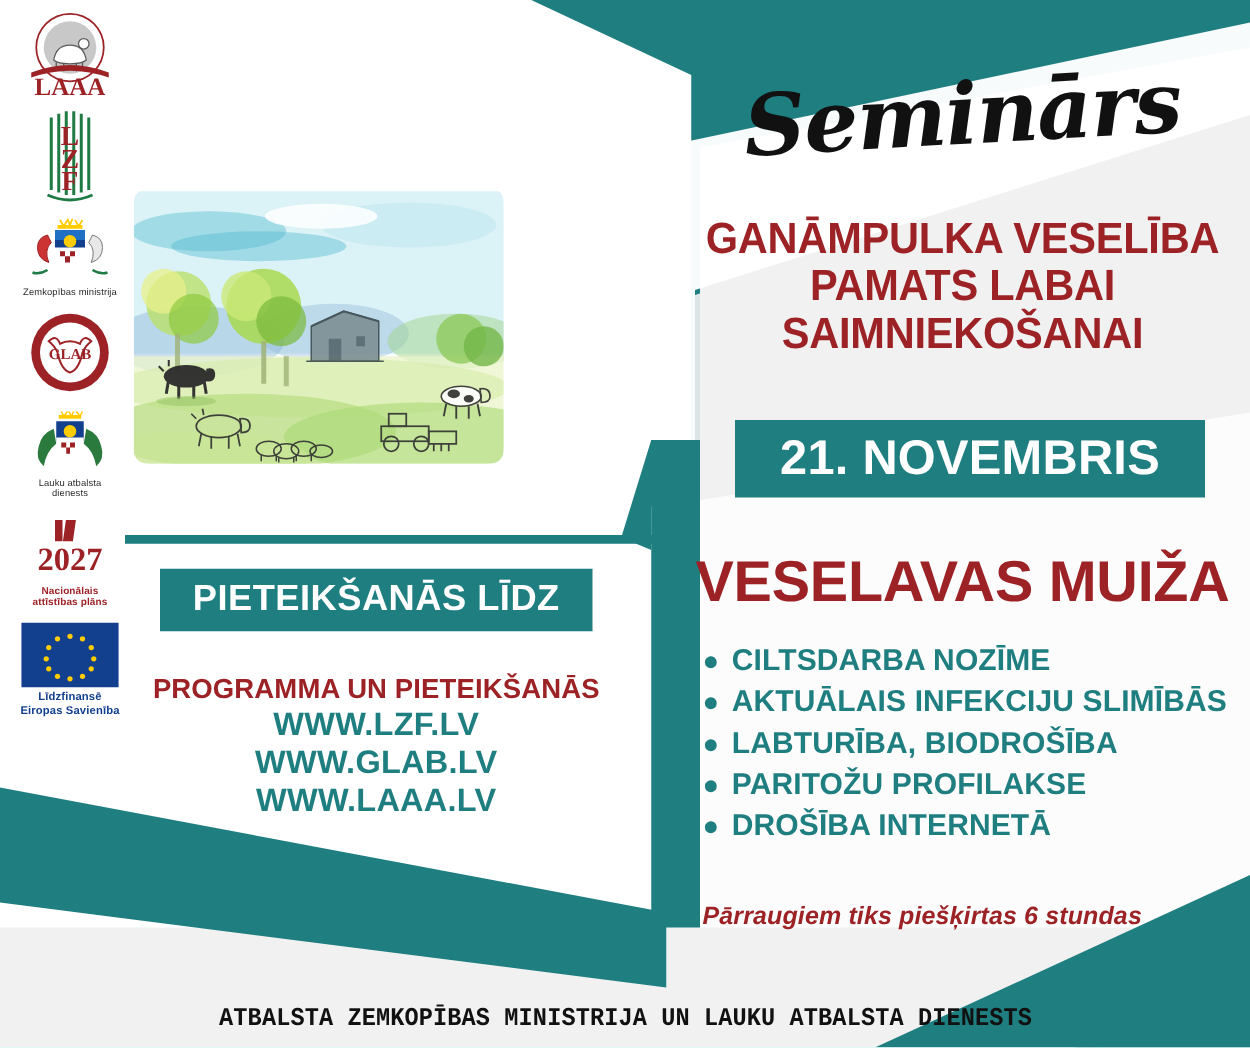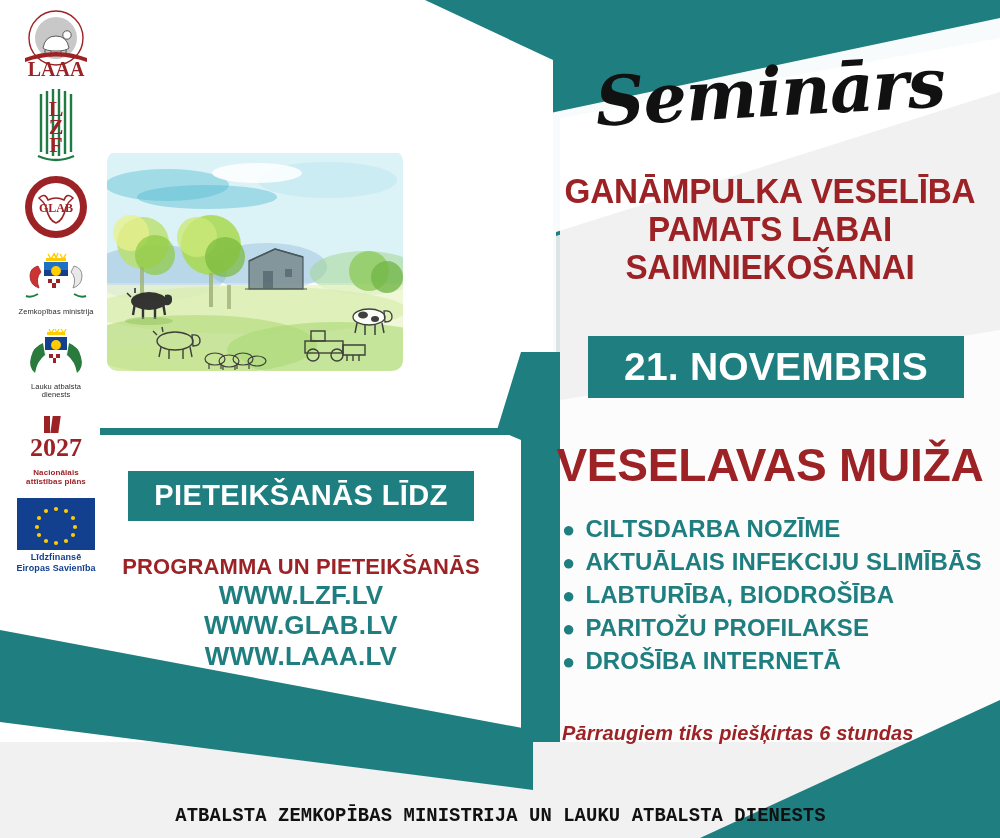--- a/index.html
+++ b/index.html
@@ -28,21 +28,21 @@
   .logo-caption.blue{color:#123f8e;font-weight:bold;font-size:9px;}
 
   
   #illustration{
     position:absolute;left:97px;top:145px;width:315px;height:237px;z-index:5;
   }
   #illustration svg{display:block;width:100%;height:100%;}
 
   
   #left-col{
-    position:absolute;left:96px;top:471px;width:410px;z-index:6;
+    position:absolute;left:96px;top:455px;width:410px;z-index:6;
     text-align:center;
   }
   #deadline-box{
     display:inline-block;background:#1F7E80;color:#ffffff;
     font-weight:bold;font-size:29px;line-height:1.12;
     letter-spacing:.4px;padding:8px 26px 10px 26px;
   }
   #programma-label{
     margin-top:34px;color:#9C2226;font-weight:bold;font-size:22px;
     letter-spacing:.1px;line-height:1.1;
@@ -150,46 +150,46 @@
 
     <div class="logo-block" style="margin-top:6px;">
       <svg width="62" height="78" viewBox="0 0 62 78">
         <g stroke="#1f7a43" stroke-width="2.4" fill="none">
           <path d="M16 8 L16 66 M22 5 L22 68 M28 3 L28 70 M34 3 L34 70 M40 5 L40 68 M46 8 L46 66"></path>
           <path d="M13 70 q18 8 36 0"></path>
         </g>
         <text x="31" y="30" font-family="Liberation Serif, serif" font-size="22" font-weight="bold" fill="#9C2226" text-anchor="middle">L</text>
         <text x="31" y="48" font-family="Liberation Serif, serif" font-size="22" font-weight="bold" fill="#9C2226" text-anchor="middle">Z</text>
         <text x="31" y="66" font-family="Liberation Serif, serif" font-size="22" font-weight="bold" fill="#9C2226" text-anchor="middle">F</text>
-      </svg>
-    </div>
-
-    <div class="logo-block" style="margin-top:8px;">
-      <svg width="70" height="70" viewBox="0 0 70 70">
-        <circle cx="35" cy="35" r="31" fill="#9C2226"></circle>
-        <circle cx="35" cy="35" r="24" fill="#ffffff"></circle>
-        <path d="M18 26 q6-6 9 2 q8-4 16 0 q3-8 9-2 q-5 4-7 9 q-3 14-10 16 q-7-2-10-16 q-2-5-7-9z" fill="none" stroke="#9C2226" stroke-width="1.6"></path>
-        <text x="35" y="40" font-family="Liberation Serif, serif" font-size="12" font-weight="bold" fill="#9C2226" text-anchor="middle">GLAB</text>
       </svg>
     </div>
 
     <div class="logo-block" style="margin-top:10px;">
       <svg width="76" height="54" viewBox="0 0 76 54">
         <path d="M28 6 h20 l0 3 h-20z" fill="#ffcc00"></path>
         <path d="M30 2 l3 5 l3-5 M36 1 l2 5 l2-5 M42 2 l3 5 l3-5" stroke="#ffcc00" stroke-width="1.4" fill="none"></path>
         <path d="M26 10 h24 v14 q0 12-12 17 q-12-5-12-17z" fill="#123f8e"></path>
         <path d="M26 10 h24 v8 h-24z" fill="#1f6fc4"></path>
         <circle cx="38" cy="19" r="5" fill="#ffcc00"></circle>
         <path d="M26 24 h24 v4 q0 11-12 15 q-12-4-12-15z" fill="#ffffff"></path>
         <path d="M30 27 h4 v4 h4 v-4 h4 v4 h-4 v5 h-4 v-5 h-4z" fill="#9C2226"></path>
         <path d="M20 14 q-8 2-8 10 q0 9 9 12 q-4-10 2-16 q-2-4-3-6z" fill="#c33" stroke="#9C2226" stroke-width="0.8"></path>
         <path d="M56 14 q8 2 8 10 q0 9-9 12 q4-10-2-16 q2-4 3-6z" fill="#e8e8e8" stroke="#777" stroke-width="0.8"></path>
         <path d="M20 42 q-7 4-12 2 M56 42 q7 4 12 2" stroke="#1f7a43" stroke-width="2" fill="none"></path>
       </svg>
       <div class="logo-caption">Zemkopības ministrija</div>
+    </div>
+
+    <div class="logo-block" style="margin-top:8px;">
+      <svg width="70" height="70" viewBox="0 0 70 70">
+        <circle cx="35" cy="35" r="31" fill="#9C2226"></circle>
+        <circle cx="35" cy="35" r="24" fill="#ffffff"></circle>
+        <path d="M18 26 q6-6 9 2 q8-4 16 0 q3-8 9-2 q-5 4-7 9 q-3 14-10 16 q-7-2-10-16 q-2-5-7-9z" fill="none" stroke="#9C2226" stroke-width="1.6"></path>
+        <text x="35" y="40" font-family="Liberation Serif, serif" font-size="12" font-weight="bold" fill="#9C2226" text-anchor="middle">GLAB</text>
+      </svg>
     </div>
 
     <div class="logo-block" style="margin-top:12px;">
       <svg width="62" height="52" viewBox="0 0 62 52">
         <path d="M22 3 h18 l0 3 h-18z" fill="#ffcc00"></path>
         <path d="M24 0 l2 4 l3-4 M30 0 l2 4 l2-4 M36 0 l3 4 l2-4" stroke="#ffcc00" stroke-width="1.2" fill="none"></path>
         <path d="M20 8 h22 v13 q0 11-11 15 q-11-4-11-15z" fill="#123f8e"></path>
         <circle cx="31" cy="16" r="5" fill="#ffcc00"></circle>
         <path d="M20 21 h22 v2 q0 11-11 15 q-11-4-11-15z" fill="#ffffff"></path>
         <path d="M24 25 h4 v4 h3 v-4 h4 v4 h-4 v5 h-3 v-5 h-4z" fill="#9C2226"></path>

